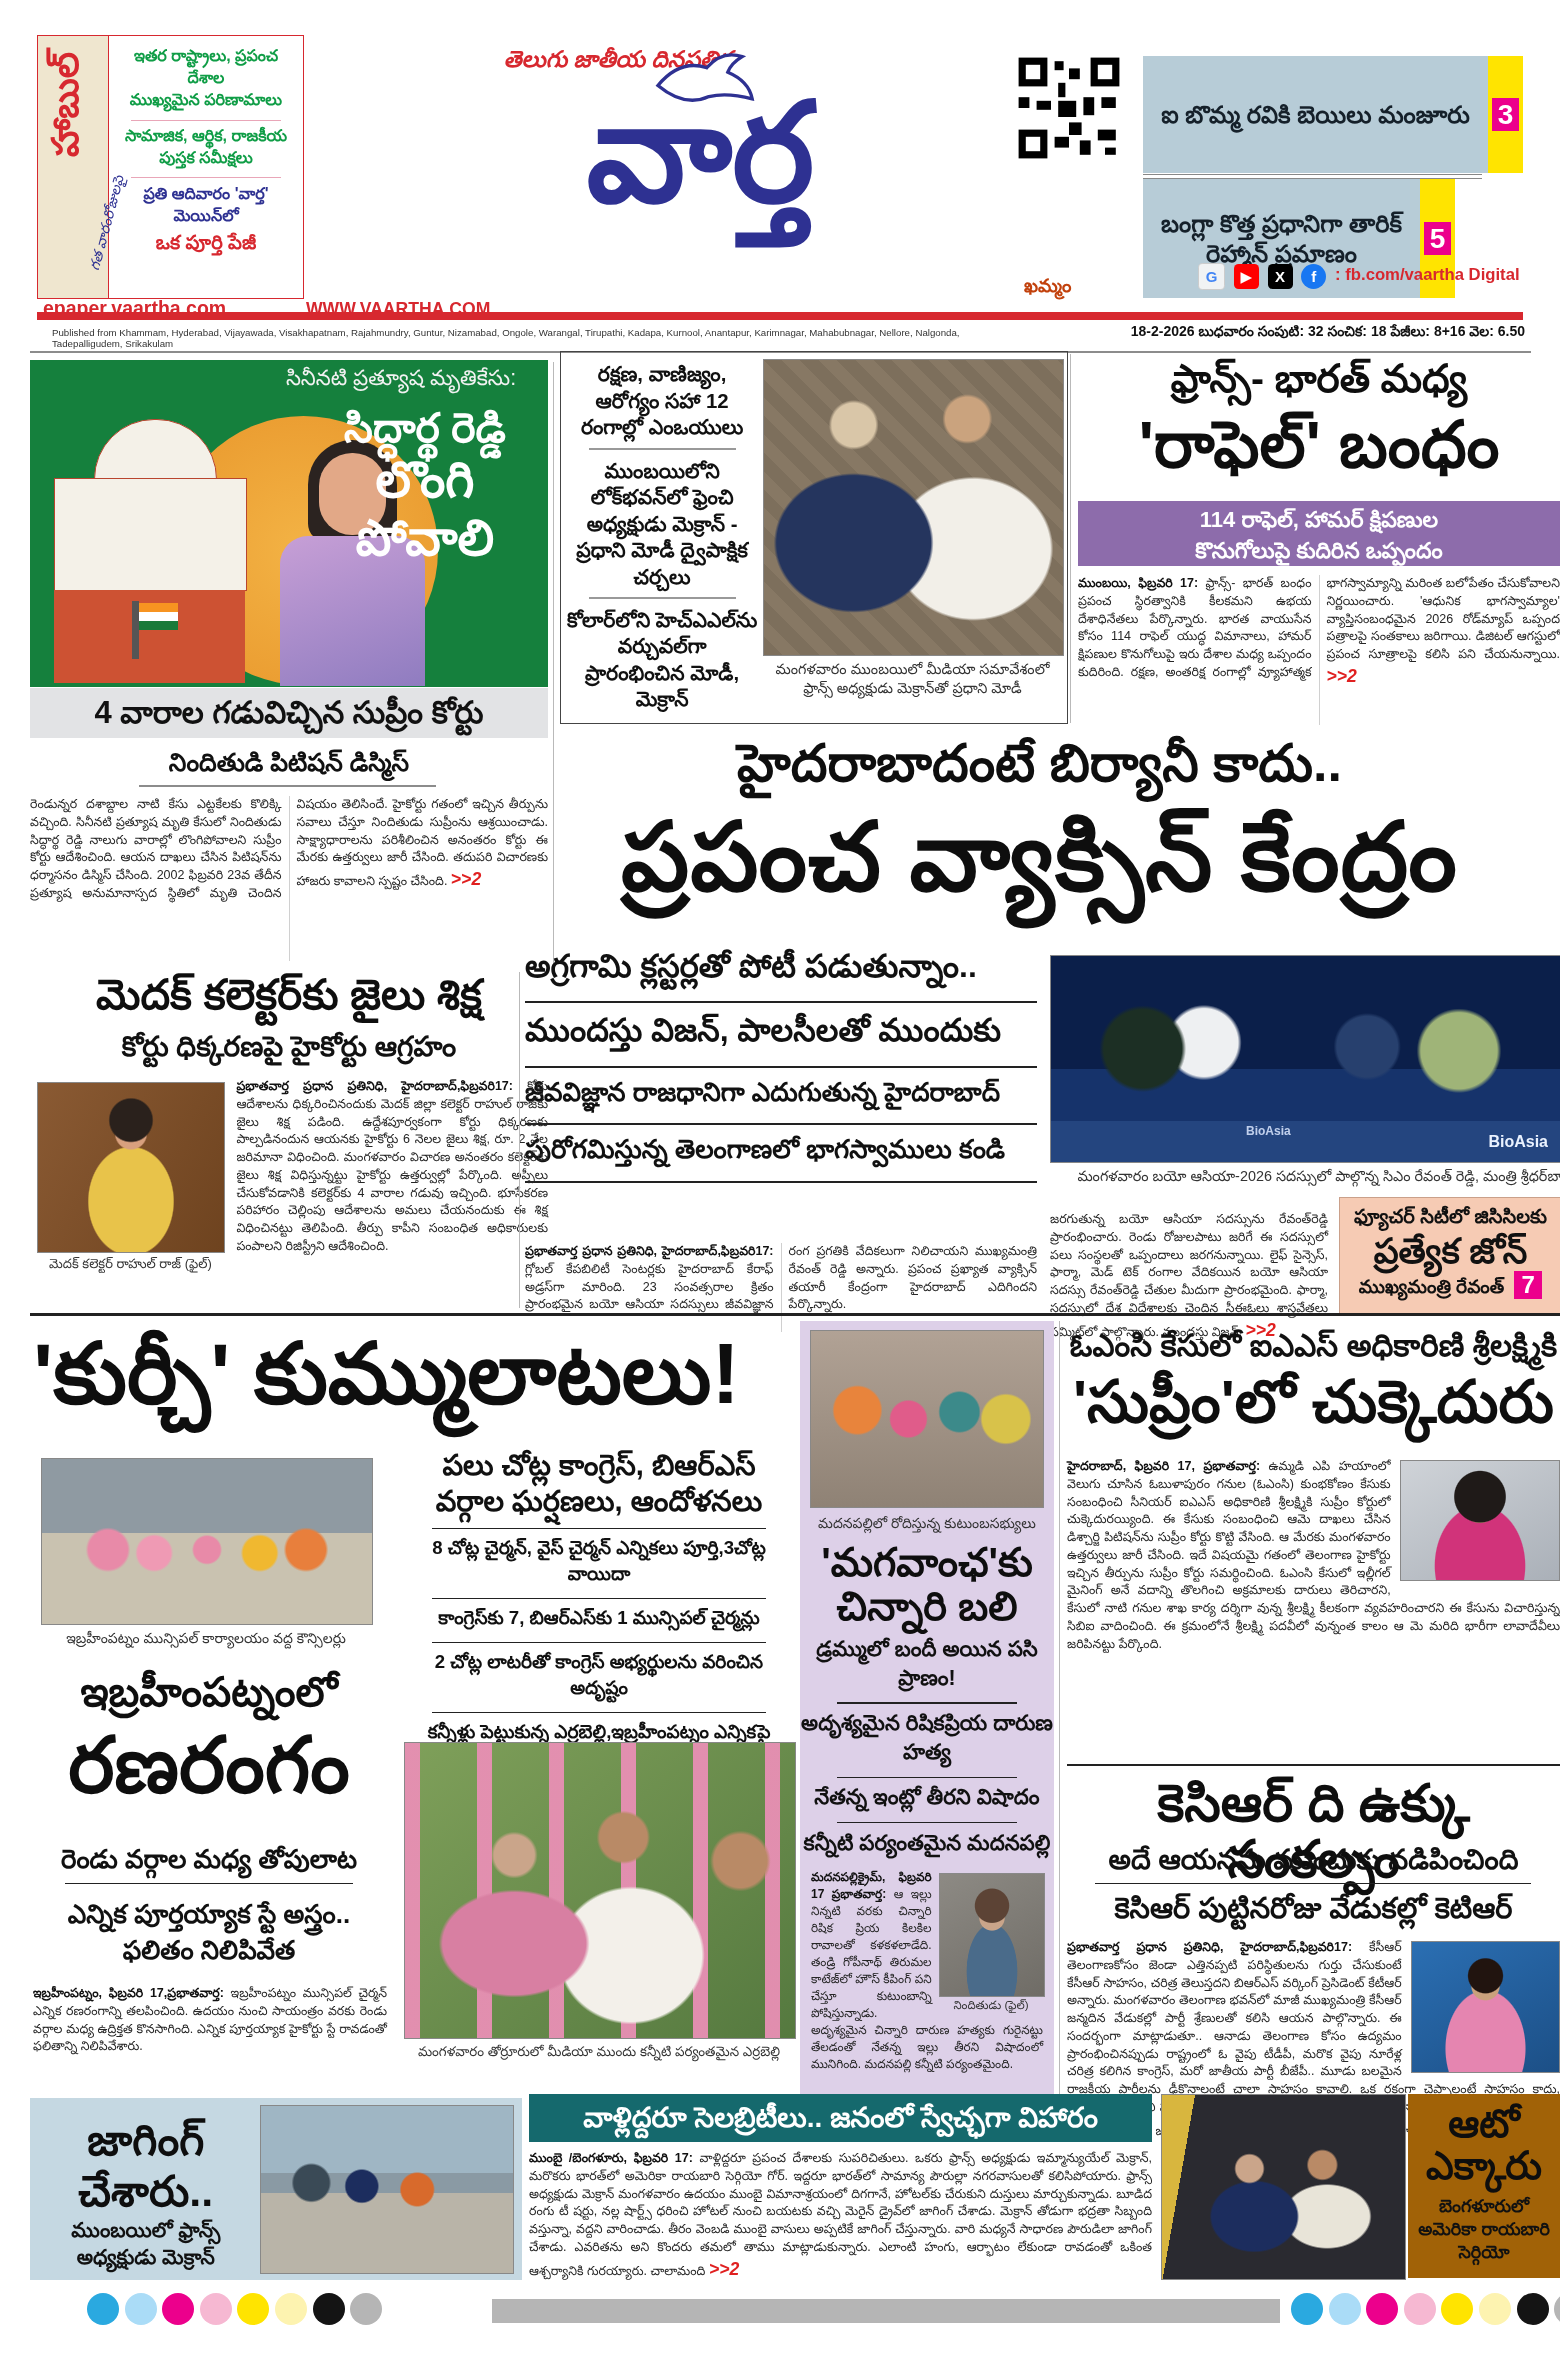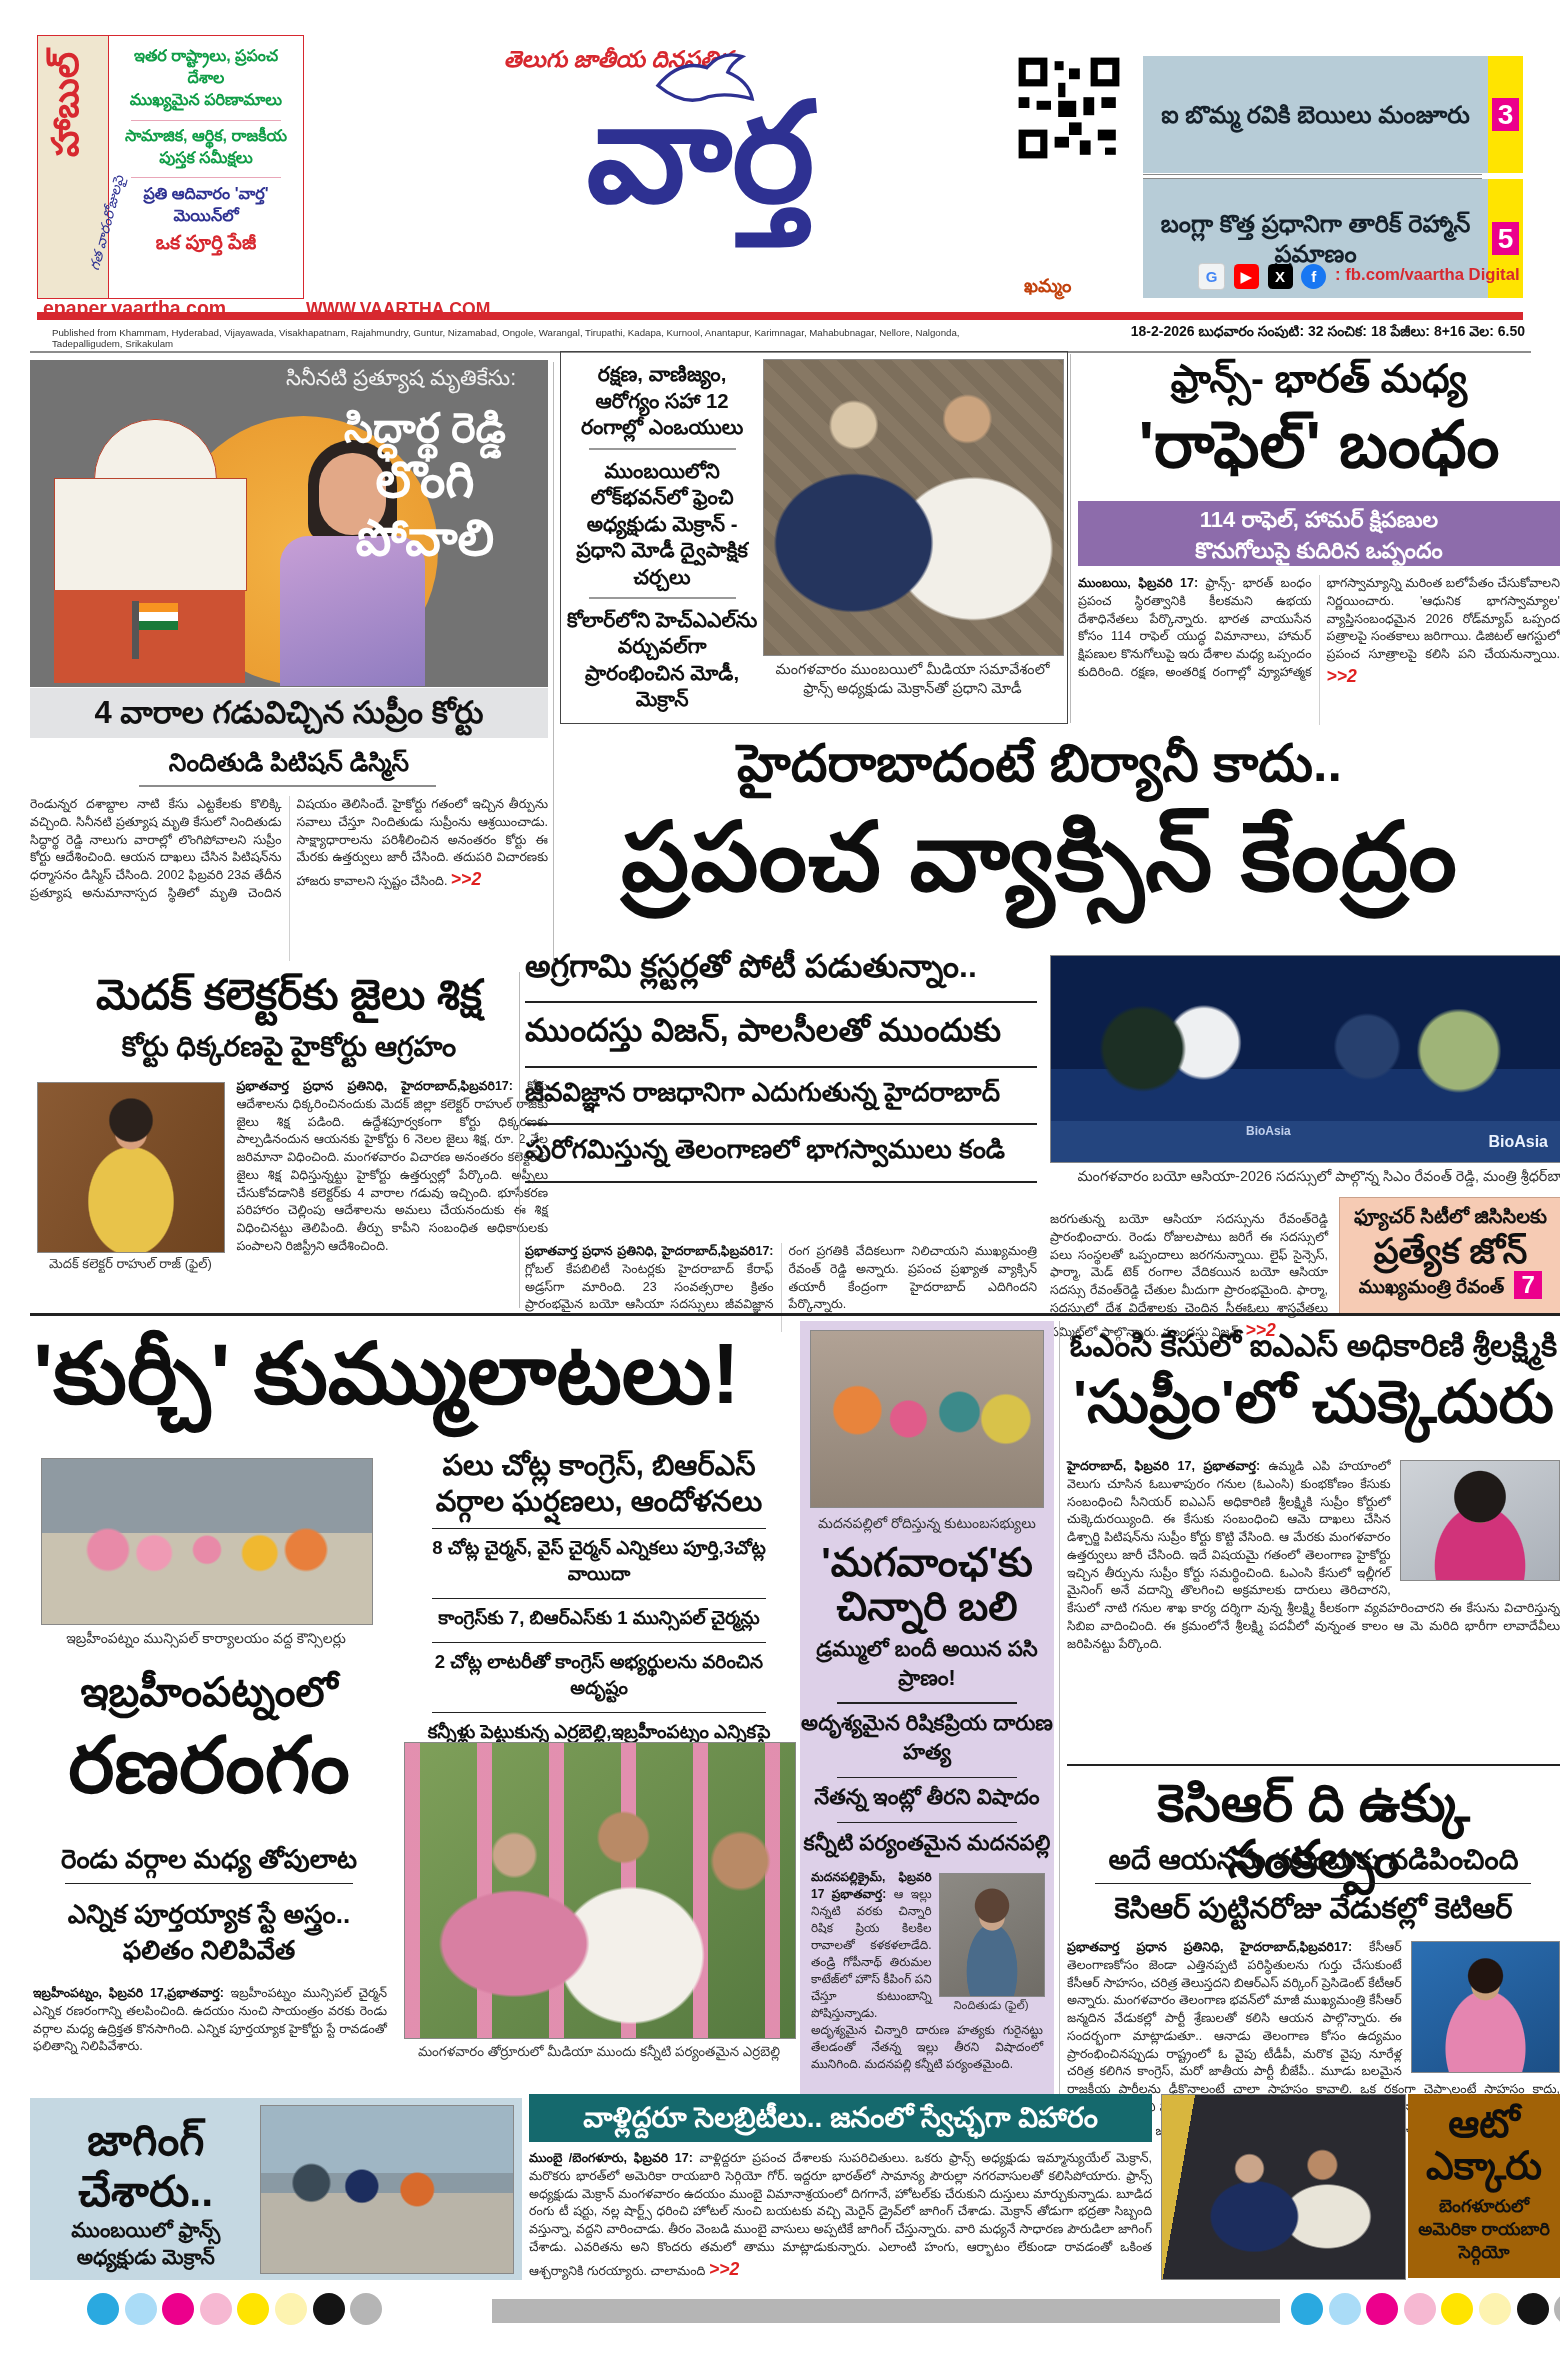--- a/index.html
+++ b/index.html
@@ -87,42 +87,42 @@
     </g>
   </svg>
 
   <div class="abs brief" style="left:1143px;top:56px;width:380px;height:117px;">
     <div class="btxt">ఐ బొమ్మ రవికి బెయిలు మంజూరు</div>
     <div class="ytab">
         <span class="pgnum">3</span>
       </div>
   </div>
   <div class="abs" style="left:1143px;top:174px;width:339px;height:2.8px;border-top:0.9px solid #888;border-bottom:0.9px solid #888;"></div>
-  <div class="abs brief" style="left:1143px;top:179px;width:380px;height:119px;">
+  <div class="abs brief" style="left:1143px;top:179px;width:312px;height:119px;">
     <div class="btxt">బంగ్లా కొత్త ప్రధానిగా తారిక్ రెహ్మాన్ ప్రమాణం</div>
     <div class="ytab">
         <span class="pgnum">5</span>
       </div>
   </div>
 
   <div class="abs bold" style="left:1024px;top:275px;font-size:18.6px;color:#c2410c;">ఖమ్మం</div>
   <div class="abs" style="left:1198px;top:263px;width:334px;">
     <span class="icon" style="background:#f1f3f4;color:#4285f4;border:0.9px solid #ccc;">G</span>
     <span class="icon" style="background:#ff0000;">▶</span>
     <span class="icon" style="background:#000;">X</span>
     <span class="icon" style="background:#1877f2;border-radius:50%;">f</span>
     <span class="bold" style="color:#d7282f;font-size:16.7px;">: fb.com/vaartha Digital</span>
   </div>
 
   <div class="abs" style="left:37px;top:312px;width:1486px;height:8.3px;background:#d7282f;"></div>
   <div class="abs" style="left:52px;top:327px;width:937px;font-size:9.7px;color:#333;">Published from Khammam, Hyderabad, Vijayawada, Visakhapatnam, Rajahmundry, Guntur, Nizamabad, Ongole, Warangal, Tirupathi, Kadapa, Kurnool, Anantapur, Karimnagar, Mahabubnagar, Nellore, Nalgonda, Tadepalligudem, Srikakulam</div>
   <div class="abs bold" style="left:1013px;top:323px;width:512px;text-align:right;font-size:14px;color:#111;">18-2-2026 బుధవారం సంపుటి: 32 సంచిక: 18 పేజీలు: 8+16 వెల: 6.50</div>
   <div class="abs rule" style="left:30px;top:351px;width:1501px;height:1.9px;"></div>
 
-  <div class="abs" style="left:30px;top:360px;width:518px;height:327px;background:#737373;overflow:hidden;">
+  <div class="abs" style="left:30px;top:360px;width:518px;height:327px;background:#15803d;overflow:hidden;">
     <div class="abs" style="left:139px;top:56px;width:269px;height:269px;border-radius:50%;background:radial-gradient(circle,#f3b345,#e8962b);"></div>
     <div class="abs" style="left:13px;top:59px;width:213px;height:265px;">
       <div class="abs" style="left:51px;top:0;width:121px;height:61px;background:#f4f1e8;border-radius:60px 60px 0 0;border:1.9px solid #b9452e;"></div>
       <div class="abs" style="left:11px;top:59px;width:191px;height:111px;background:#f4f1e8;border:1.9px solid #b9452e;"></div>
       <div class="abs" style="left:11px;top:171px;width:191px;height:93px;background:#cd5233;"></div>
       <div class="abs" style="left:89px;top:182px;width:7.4px;height:58px;background:#555;"></div>
       <div class="abs" style="left:96px;top:184px;width:39px;height:9.3px;background:#f79421;"></div>
       <div class="abs" style="left:96px;top:193px;width:39px;height:9.3px;background:#fff;"></div>
       <div class="abs" style="left:96px;top:202px;width:39px;height:9.3px;background:#1a7a3a;"></div>
     </div>

